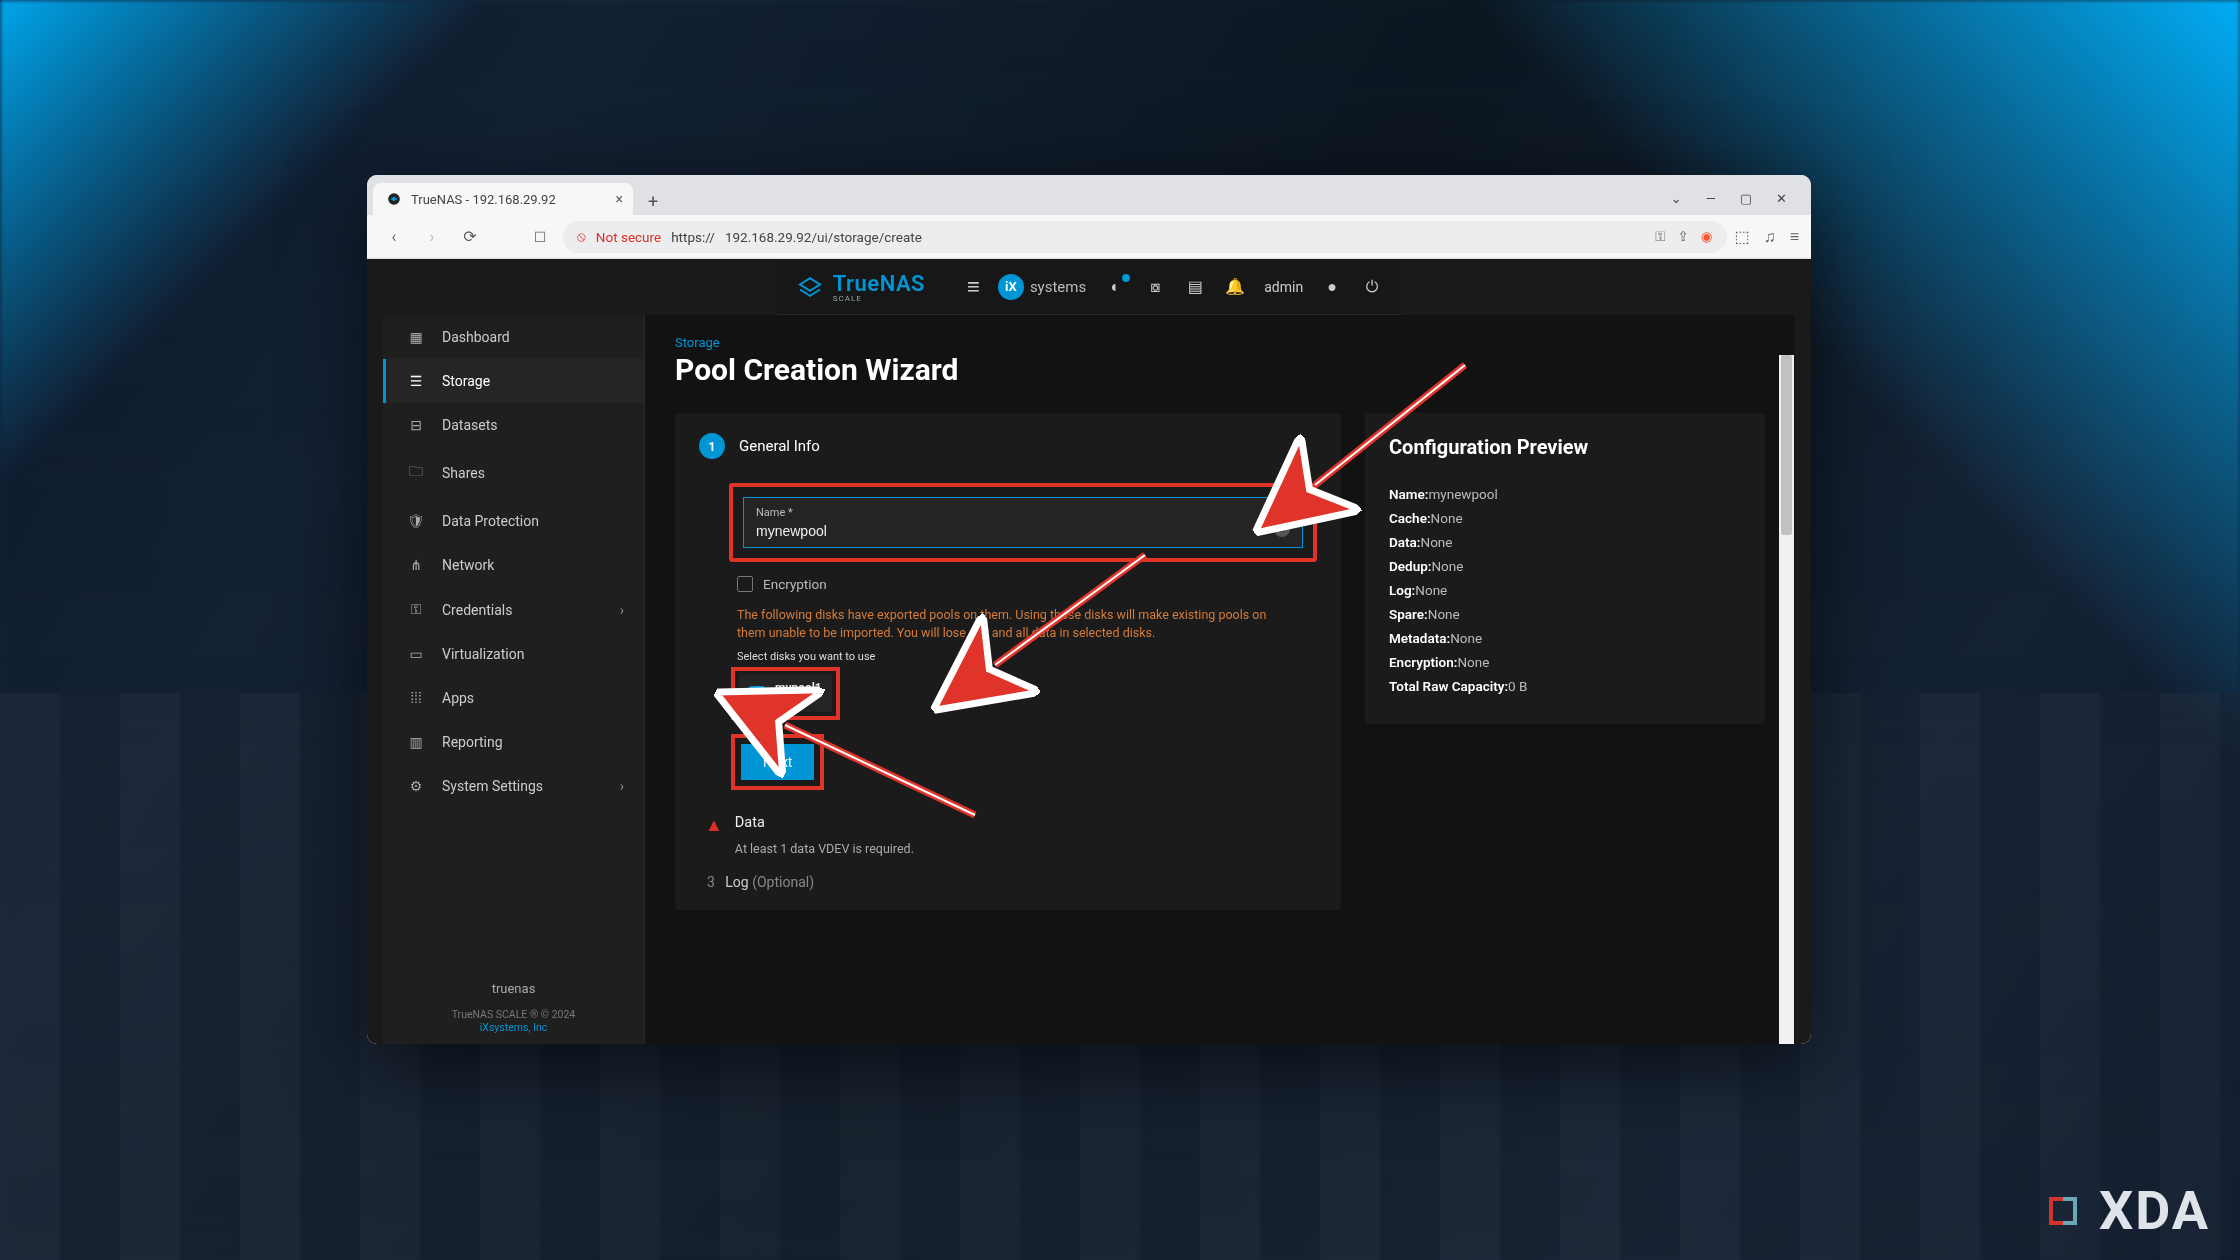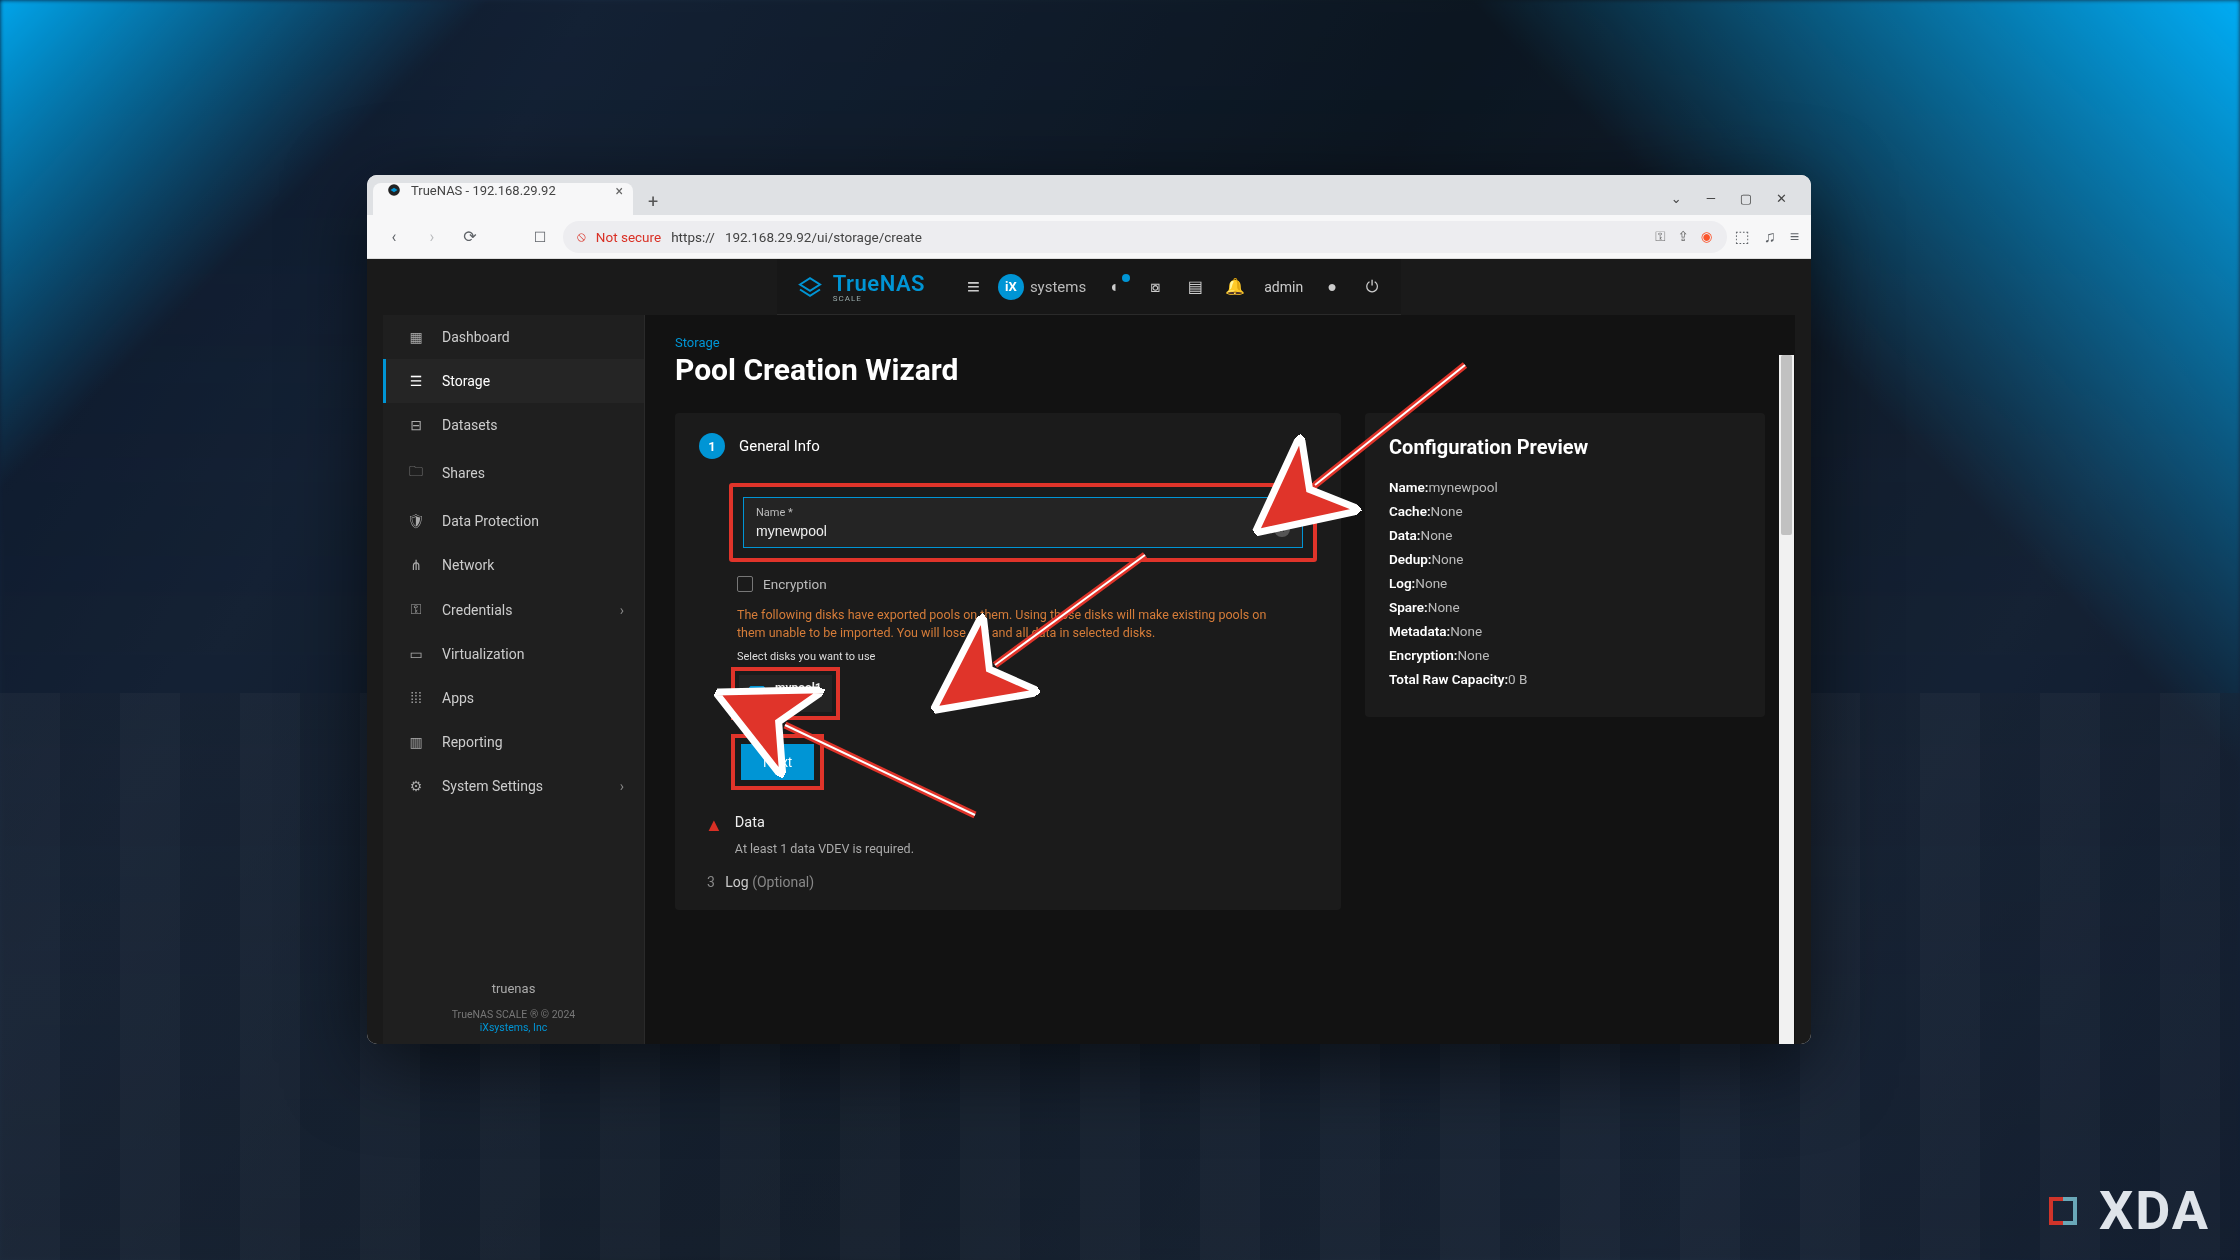--- a/index.html
+++ b/index.html
@@ -40,21 +40,21 @@
     background: #dfe1e4;
     display: flex; align-items: flex-end;
     padding: 6px 6px 0 6px;
     gap: 6px;
   }
   .tab {
     background: #f7f7f8;
     border-radius: 8px 8px 0 0;
     height: 32px;
     padding: 0 14px;
-    display: flex; align-items: flex-start; gap: 10px;
+    display: flex; align-items: center; gap: 10px;
     font-size: 13px; color: #444;
     min-width: 260px;
     position:relative;
   }
   .tab-close { position:absolute; right:10px; color:#666; font-size:14px; }
   .tab svg { width:14px; height:14px; }
   .newtab { width:28px; height:28px; display:flex;align-items:center;justify-content:center;color:#555;font-size:18px; }
   .win-controls { margin-left:auto; display:flex; gap:24px; padding-right:18px; color:#444; font-size:13px; align-items:center; height:100%; }
 
   .addrbar {
@@ -153,21 +153,21 @@
 
   .data-row { display:flex; gap:12px; margin:24px 0 0 6px; align-items:flex-start; }
   .warn-tri { color:#d93025; font-size:18px; }
   .data-title { color:#eee; font-size:14.5px; }
   .data-msg { color:#aaa; font-size:12.5px; margin-top:10px; }
 
   .faded-step { margin:18px 0 0 8px; color:#888; font-size:14px; }
   .faded-step .lbl { color:#ccc; }
 
   .preview-card { background:#1b1b1b; border-radius:4px; padding:22px 24px; margin-bottom:18px; }
-  .preview-title { color:#fff; font-size:20px; font-weight:700; margin-bottom:20px; }
+  .preview-title { color:#fff; font-size:20px; font-weight:700; margin-bottom:27px; }
   .prev-row { display:flex; gap:0; font-size:13.5px; margin-bottom:8px; }
   .prev-key { color:#fff; font-weight:600; }
   .prev-val { color:#bbb; }
 
   .unassigned-title { color:#fff; font-size:19px; font-weight:700; margin-bottom:18px; }
   .ud-row { display:flex; align-items:center; gap:12px; color:#ddd; font-size:14px; }
   .hdd-icon { width:22px;height:22px;border:2px solid #888;border-radius:50%;display:flex;align-items:center;justify-content:center; }
   .hdd-icon::after { content:''; width:6px;height:6px;border-radius:50%;background:#888; }
 
   

